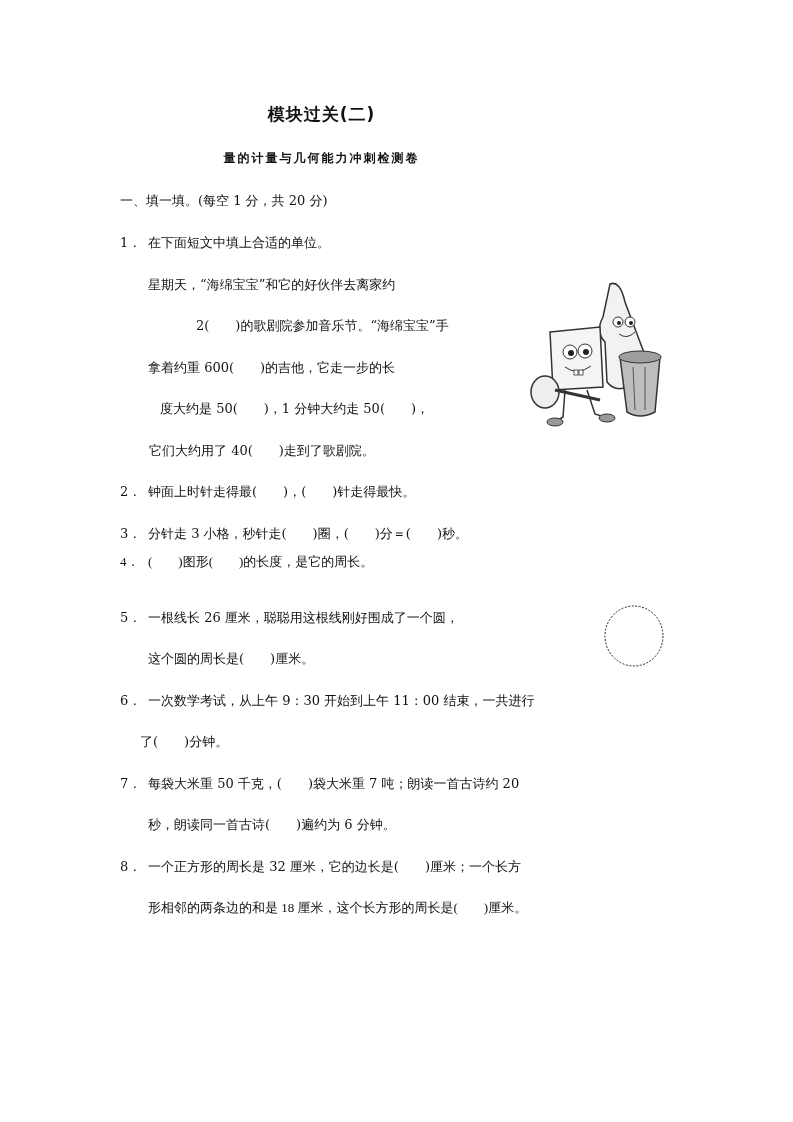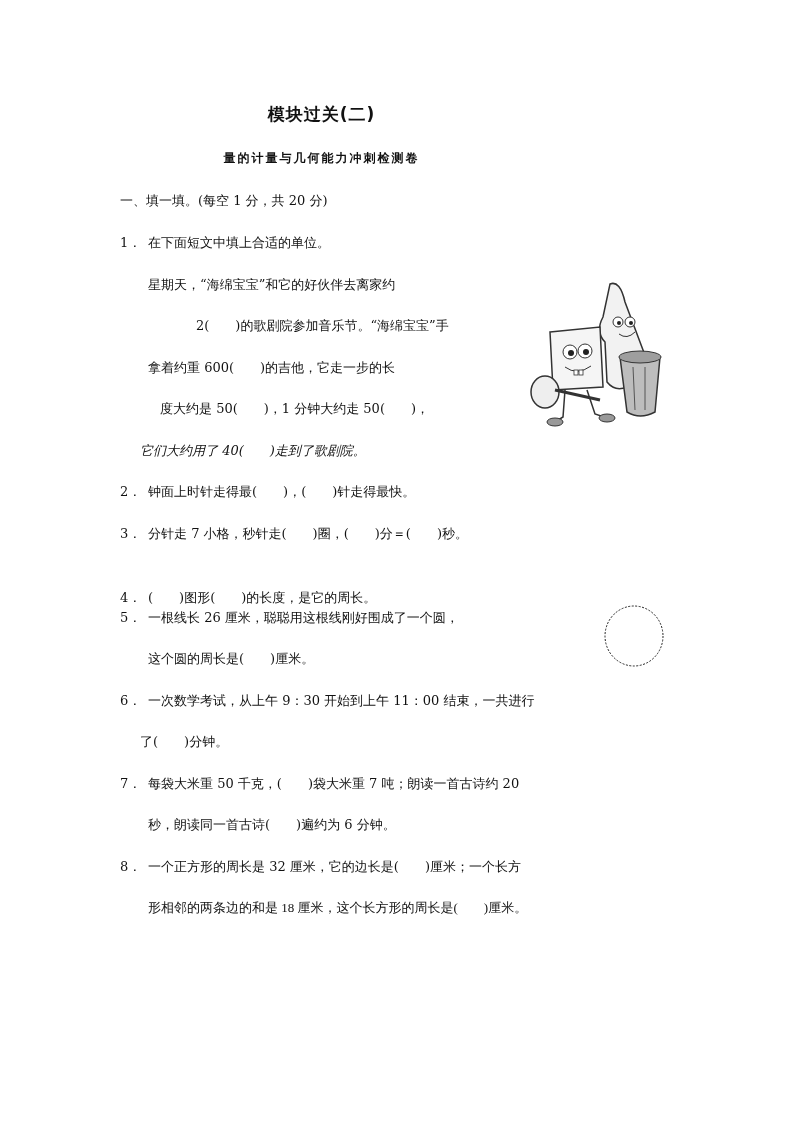--- a/index.html
+++ b/index.html
@@ -29,21 +29,21 @@
 <div class="line" style="left:120px; top:191px;">一、填一填。(每空 1 分，共 20 分)</div>
 
 <div>
   <div class="line" style="left:120px; top:233px;">
     <span class="num">1．</span><span>在下面短文中填上合适的单位。</span>
   </div>
   <div class="line" style="left:148px; top:275px;">星期天，“海绵宝宝”和它的好伙伴去离家约</div>
   <div class="line" style="left:148px; top:316px;margin-left:48px;">2(　　)的歌剧院参加音乐节。“海绵宝宝”手</div>
   <div class="line" style="left:148px; top:358px;">拿着约重 600(　　)的吉他，它走一步的长</div>
   <div class="line" style="left:160px; top:399px;">度大约是 50(　　)，1 分钟大约走 50(　　)，</div>
-  <div class="line" style="left:140px; top:441px;font-style:italic;">它们大约用了 40(　　)走到了歌剧院。</div>
+  <div class="line" style="left:149px; top:441px;">它们大约用了 40(　　)走到了歌剧院。</div>
   <div class="figure" style="left:515px; top:272px; width:155px; height:160px;">
     <svg width="155" height="160" viewBox="0 0 155 160">
 
       <path d="M95 12 Q105 8 110 30 Q125 70 140 110 Q142 122 130 125 L112 115 Q100 120 92 110 L90 70 Q80 60 88 45 Z" fill="#f2f2f2" stroke="#333" stroke-width="1.5"></path>
       <circle cx="103" cy="50" r="5" fill="#fff" stroke="#333"></circle>
       <circle cx="115" cy="50" r="5" fill="#fff" stroke="#333"></circle>
       <circle cx="104" cy="51" r="2" fill="#222"></circle>
       <circle cx="116" cy="51" r="2" fill="#222"></circle>
       <path d="M104 62 Q112 68 120 60" fill="none" stroke="#333"></path>
 
@@ -70,24 +70,24 @@
       <ellipse cx="92" cy="146" rx="8" ry="4" fill="#999" stroke="#333"></ellipse>
     </svg>
   </div>
 </div>
 
 <div class="line" style="left:120px; top:482px;">
   <span class="num">2．</span><span>钟面上时针走得最(　　)，(　　)针走得最快。</span>
 </div>
 
 <div class="line" style="left:120px; top:524px;">
-  <span class="num">3．</span><span>分针走 7 小格，秒针走(　　)圈，(　　)分＝(　　)秒。</span>
+  <span class="num">3．</span><span>分针走 3 小格，秒针走(　　)圈，(　　)分＝(　　)秒。</span>
 </div>
 
-<div class="line" style="left:120px; top:588px;">
+<div class="line" style="left:120px; top:552px;font-family:Liberation Serif, serif;">
   <span class="num">4．</span><span>(　　)图形(　　)的长度，是它的周长。</span>
 </div>
 
 <div>
   <div class="line" style="left:120px; top:608px;">
     <span class="num">5．</span><span>一根线长 26 厘米，聪聪用这根线刚好围成了一个圆，</span>
   </div>
   <div class="line" style="left:148px; top:649px;">这个圆的周长是(　　)厘米。</div>
   <div class="figure" style="left:602px; top:604px; width:64px; height:64px;">
     <svg width="64" height="64" viewBox="0 0 64 64">

